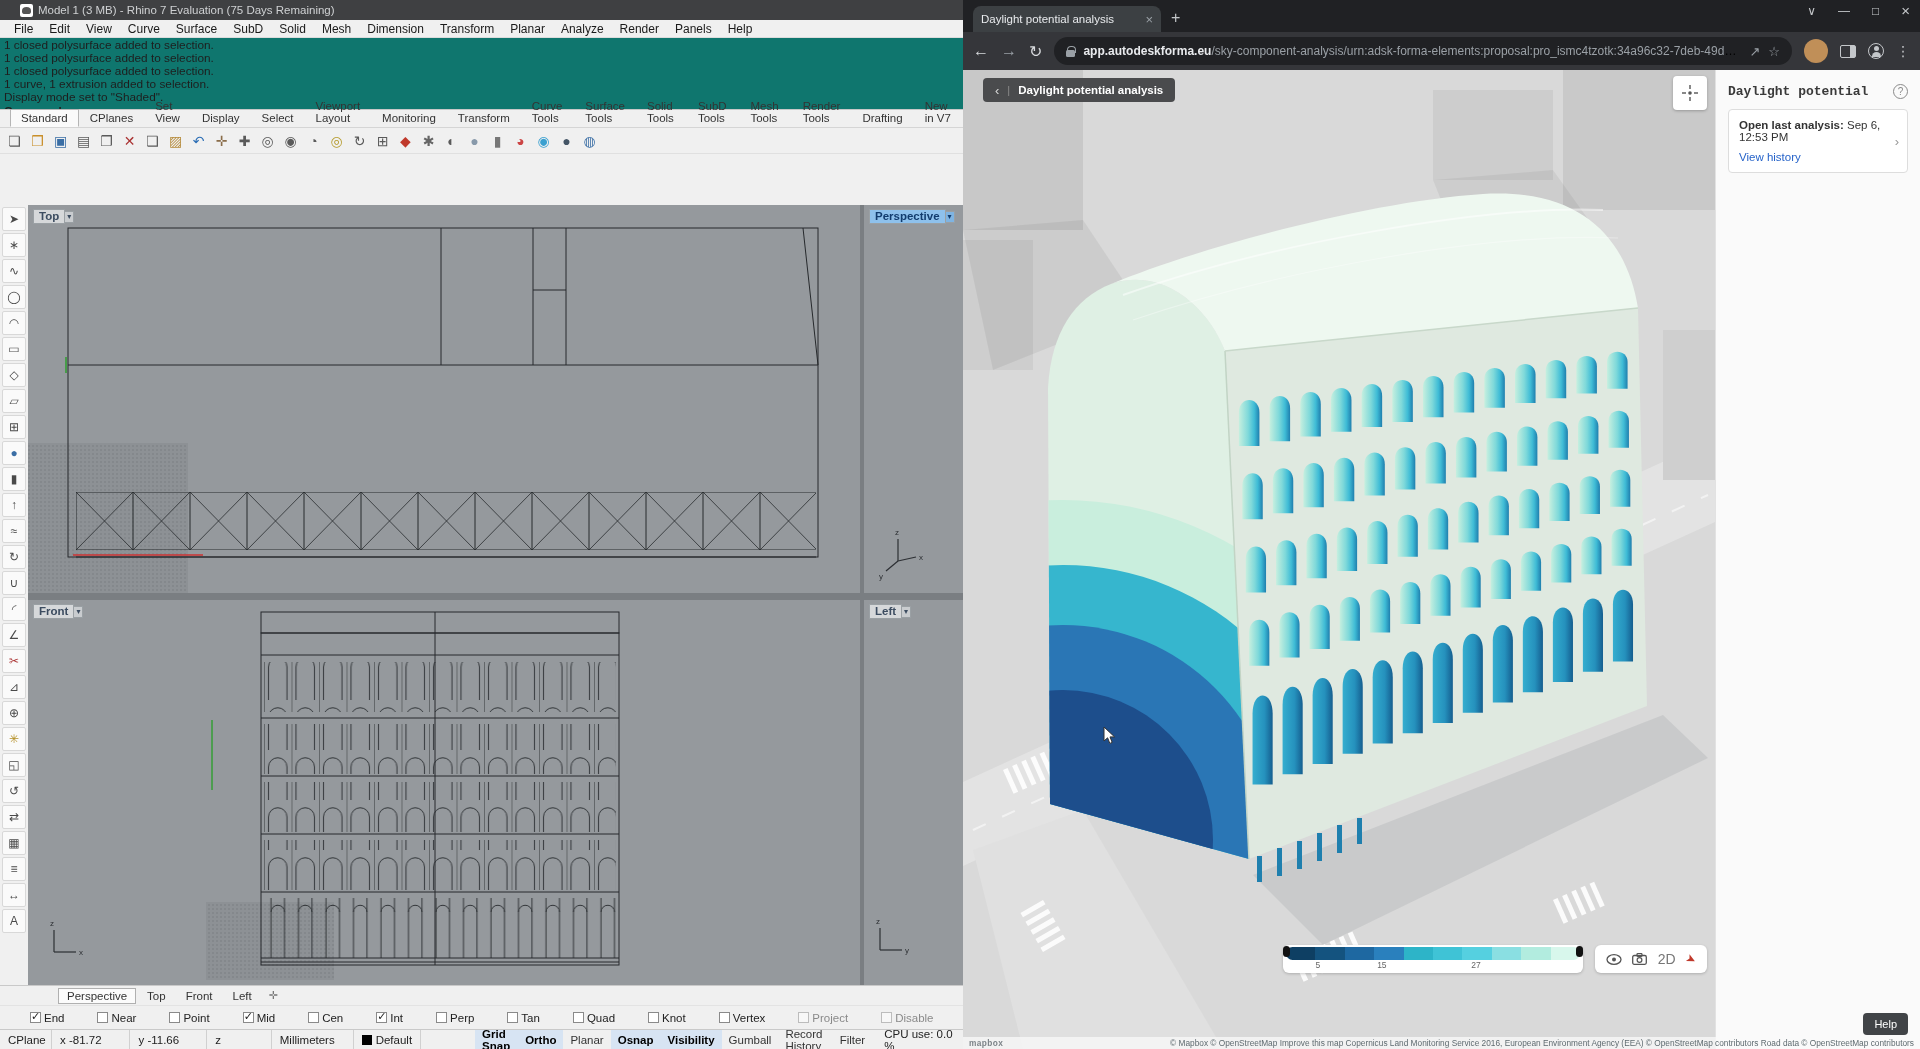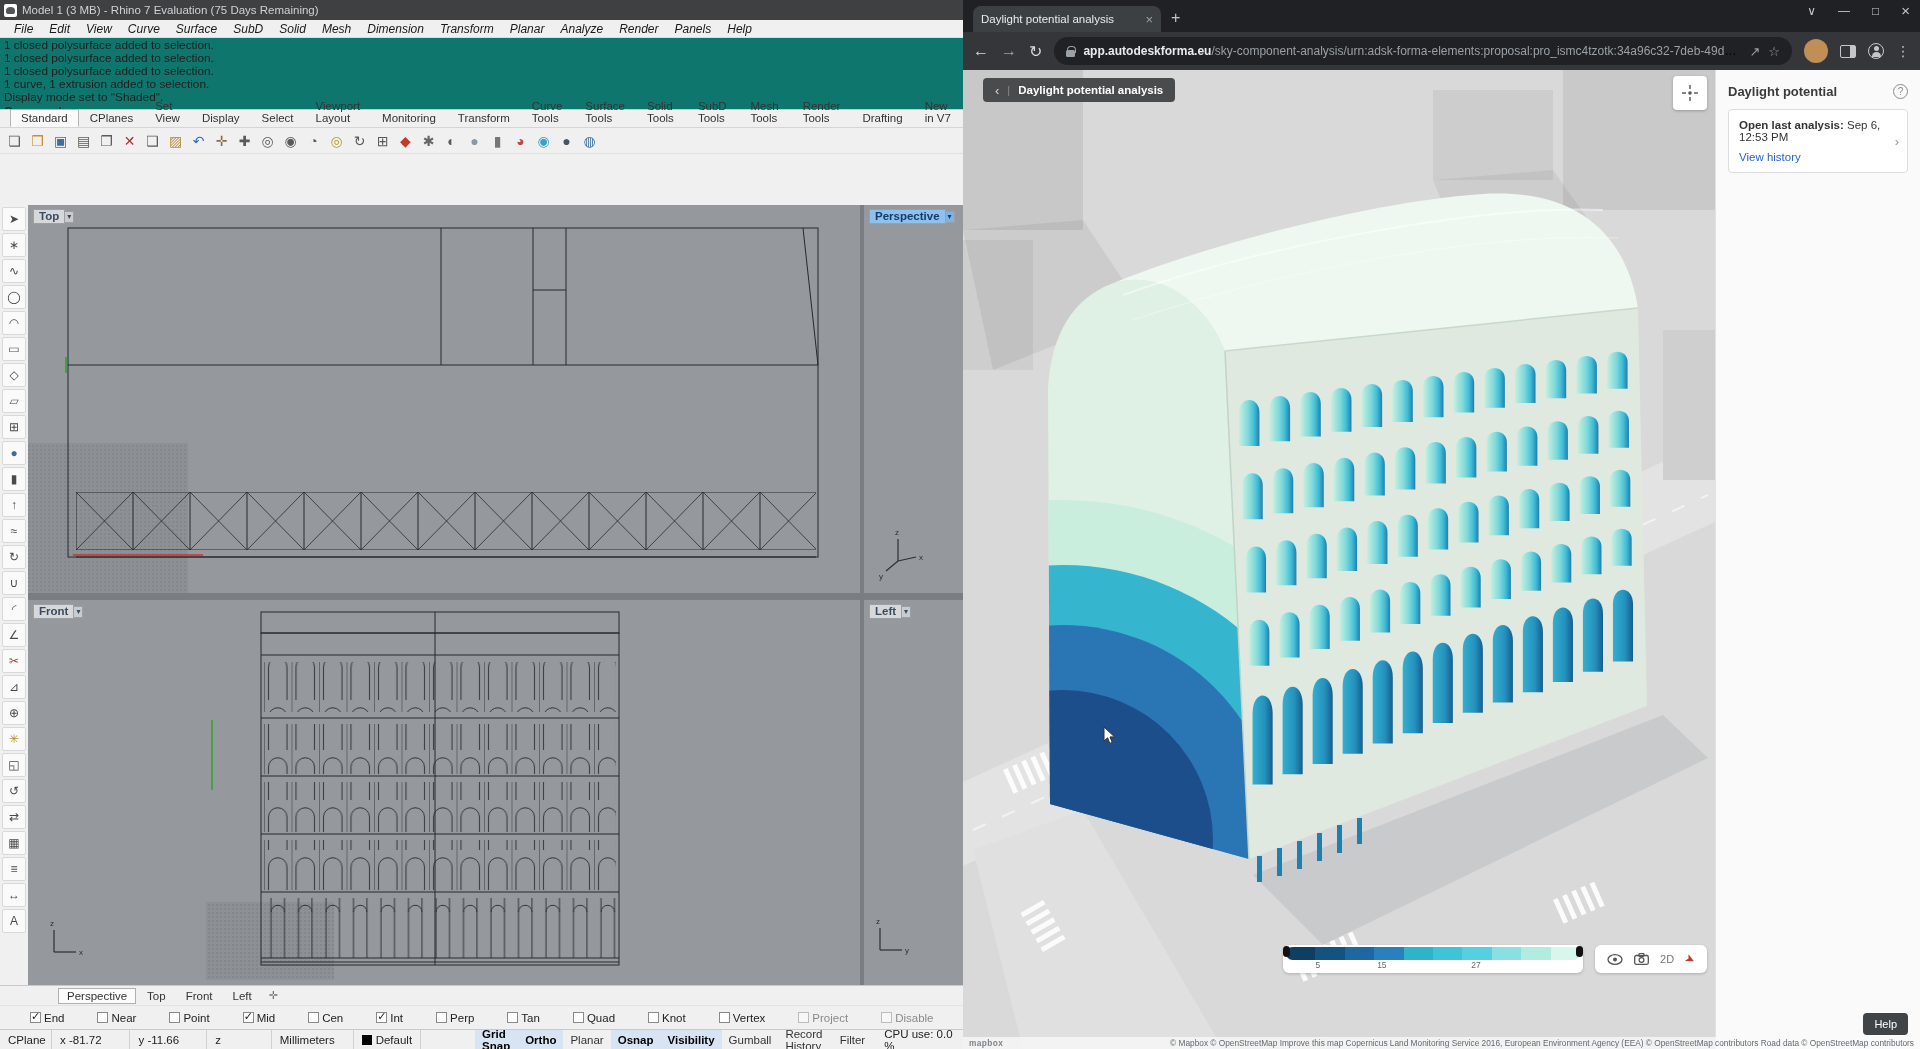--- a/index.html
+++ b/index.html
@@ -3,26 +3,26 @@
 <meta charset="utf-8">
 <style>
   * { margin:0; padding:0; box-sizing:border-box; }
   html,body { width:1920px; height:1049px; overflow:hidden; background:#202124;
     font-family:"Liberation Sans", sans-serif; }
   #app { position:relative; width:1920px; height:1049px; }
 
   
   .rhino { position:absolute; left:0; top:0; width:963px; height:1049px; background:#f0f0f0; }
   .r-title { position:absolute; left:0; top:0; width:100%; height:20px; background:#3f4042;
-    color:#cfd1d3; font-size:11.5px; display:flex; align-items:center; padding-left:4px; gap:5px; }
+    color:#cfd1d3; font-size:11.5px; display:flex; align-items:center; padding-left:20px; gap:5px; }
   .r-appicon { width:13px; height:13px; background:#fff; border-radius:2px; position:relative; flex:0 0 auto;}
   .r-appicon::after{ content:""; position:absolute; left:2px; top:3px; width:9px; height:7px;
     background:#555; border-radius:60% 60% 40% 40%; }
   .r-menu { position:absolute; left:0; top:20px; width:100%; height:18px; background:#f0f0f0;
-    border-bottom:1px solid #dcdcdc; display:flex; align-items:center; padding-left:6px;font-style:italic; }
+    border-bottom:1px solid #dcdcdc; display:flex; align-items:center; padding-left:6px; }
   .mi { font-size:12px; color:#1a1a1a; padding:1px 8px; cursor:default; }
   .r-cmd { position:absolute; left:0; top:38px; width:100%; height:72px; background:#0f766e;
     border-bottom:1px solid #c8c8c8; font-size:11.8px; color:#1e1e1e; padding:1px 4px; overflow:hidden; }
   .r-cmd .ln { line-height:13px; }
   .r-cmd .prompt { font-weight:bold; line-height:14px; }
   .r-tabs { position:absolute; left:0; top:110px; width:100%; height:18px; background:#f0f0f0;
     border-bottom:1px solid #d5d5d5; display:flex; align-items:flex-end; padding-left:10px; }
   .tab { font-size:11.5px; color:#333; padding:2px 10px 2px; border:1px solid transparent; }
   .tab.active { background:#fafafa; border:1px solid #b5b5b5; border-bottom-color:#fafafa; }
   .r-icons { position:absolute; left:0; top:128px; width:100%; height:26px; background:#f0f0f0;
@@ -134,27 +134,27 @@
   .lg-cap.l { left:0; } .lg-cap.r { right:0; }
   .lg-ticks { position:relative; height:11px; }
   .lg-ticks .tick { position:absolute; top:0; font-size:8.5px; color:#666; }
   .lg-ticks .tick:nth-of-type(1){ left:10%; }
   .lg-ticks .tick:nth-of-type(2){ left:31%; }
   .lg-ticks .tick:nth-of-type(3){ left:63%; }
 
   .viewbtns { position:absolute; left:632px; top:875px; width:112px; height:28px; background:#fff;
     border-radius:6px; box-shadow:0 1px 3px rgba(0,0,0,.2); display:flex; align-items:center;
     justify-content:space-around; padding:0 6px; z-index:5; }
-  .vb-2d { font-size:11px; color:#777; }
+  .vb-2d { font-size:14px; color:#777; }
   .vb-cursor { color:#c0392b; font-size:12px; transform:rotate(28deg); display:inline-block; }
 
   .panel { position:absolute; left:752px; top:0; width:205px; height:979px; background:#fafafa;
     border-left:1px solid #e2e2e2; }
   .p-title-row { display:flex; align-items:center; justify-content:space-between; padding:14px 12px 10px; }
-  .p-title { font-size:13px; font-weight:bold; color:#3a3a3a; }
+  .p-title { font-size:13px; font-weight:bold; color:#3a3a3a;font-family:Liberation Mono, monospace; }
   .p-help { width:15px; height:15px; border:1.2px solid #8a8a8a; border-radius:50%; color:#8a8a8a;
     font-size:10px; display:flex; align-items:center; justify-content:center; }
   .p-card { margin:0 12px; background:#fff; border:1px solid #ddd; border-radius:4px;
     padding:9px 10px; position:relative; }
   .p-card .l1 { font-size:11.5px; color:#333; }
   .p-card .l1 b { font-weight:bold; }
   .p-card .chev { position:absolute; right:8px; top:50%; transform:translateY(-50%); color:#999;
     font-size:13px; }
   .p-link { display:block; margin-top:8px; font-size:11.5px; color:#2663c9; }
   .help-btn { position:absolute; right:12px; bottom:14px; background:#414447; color:#fff;

